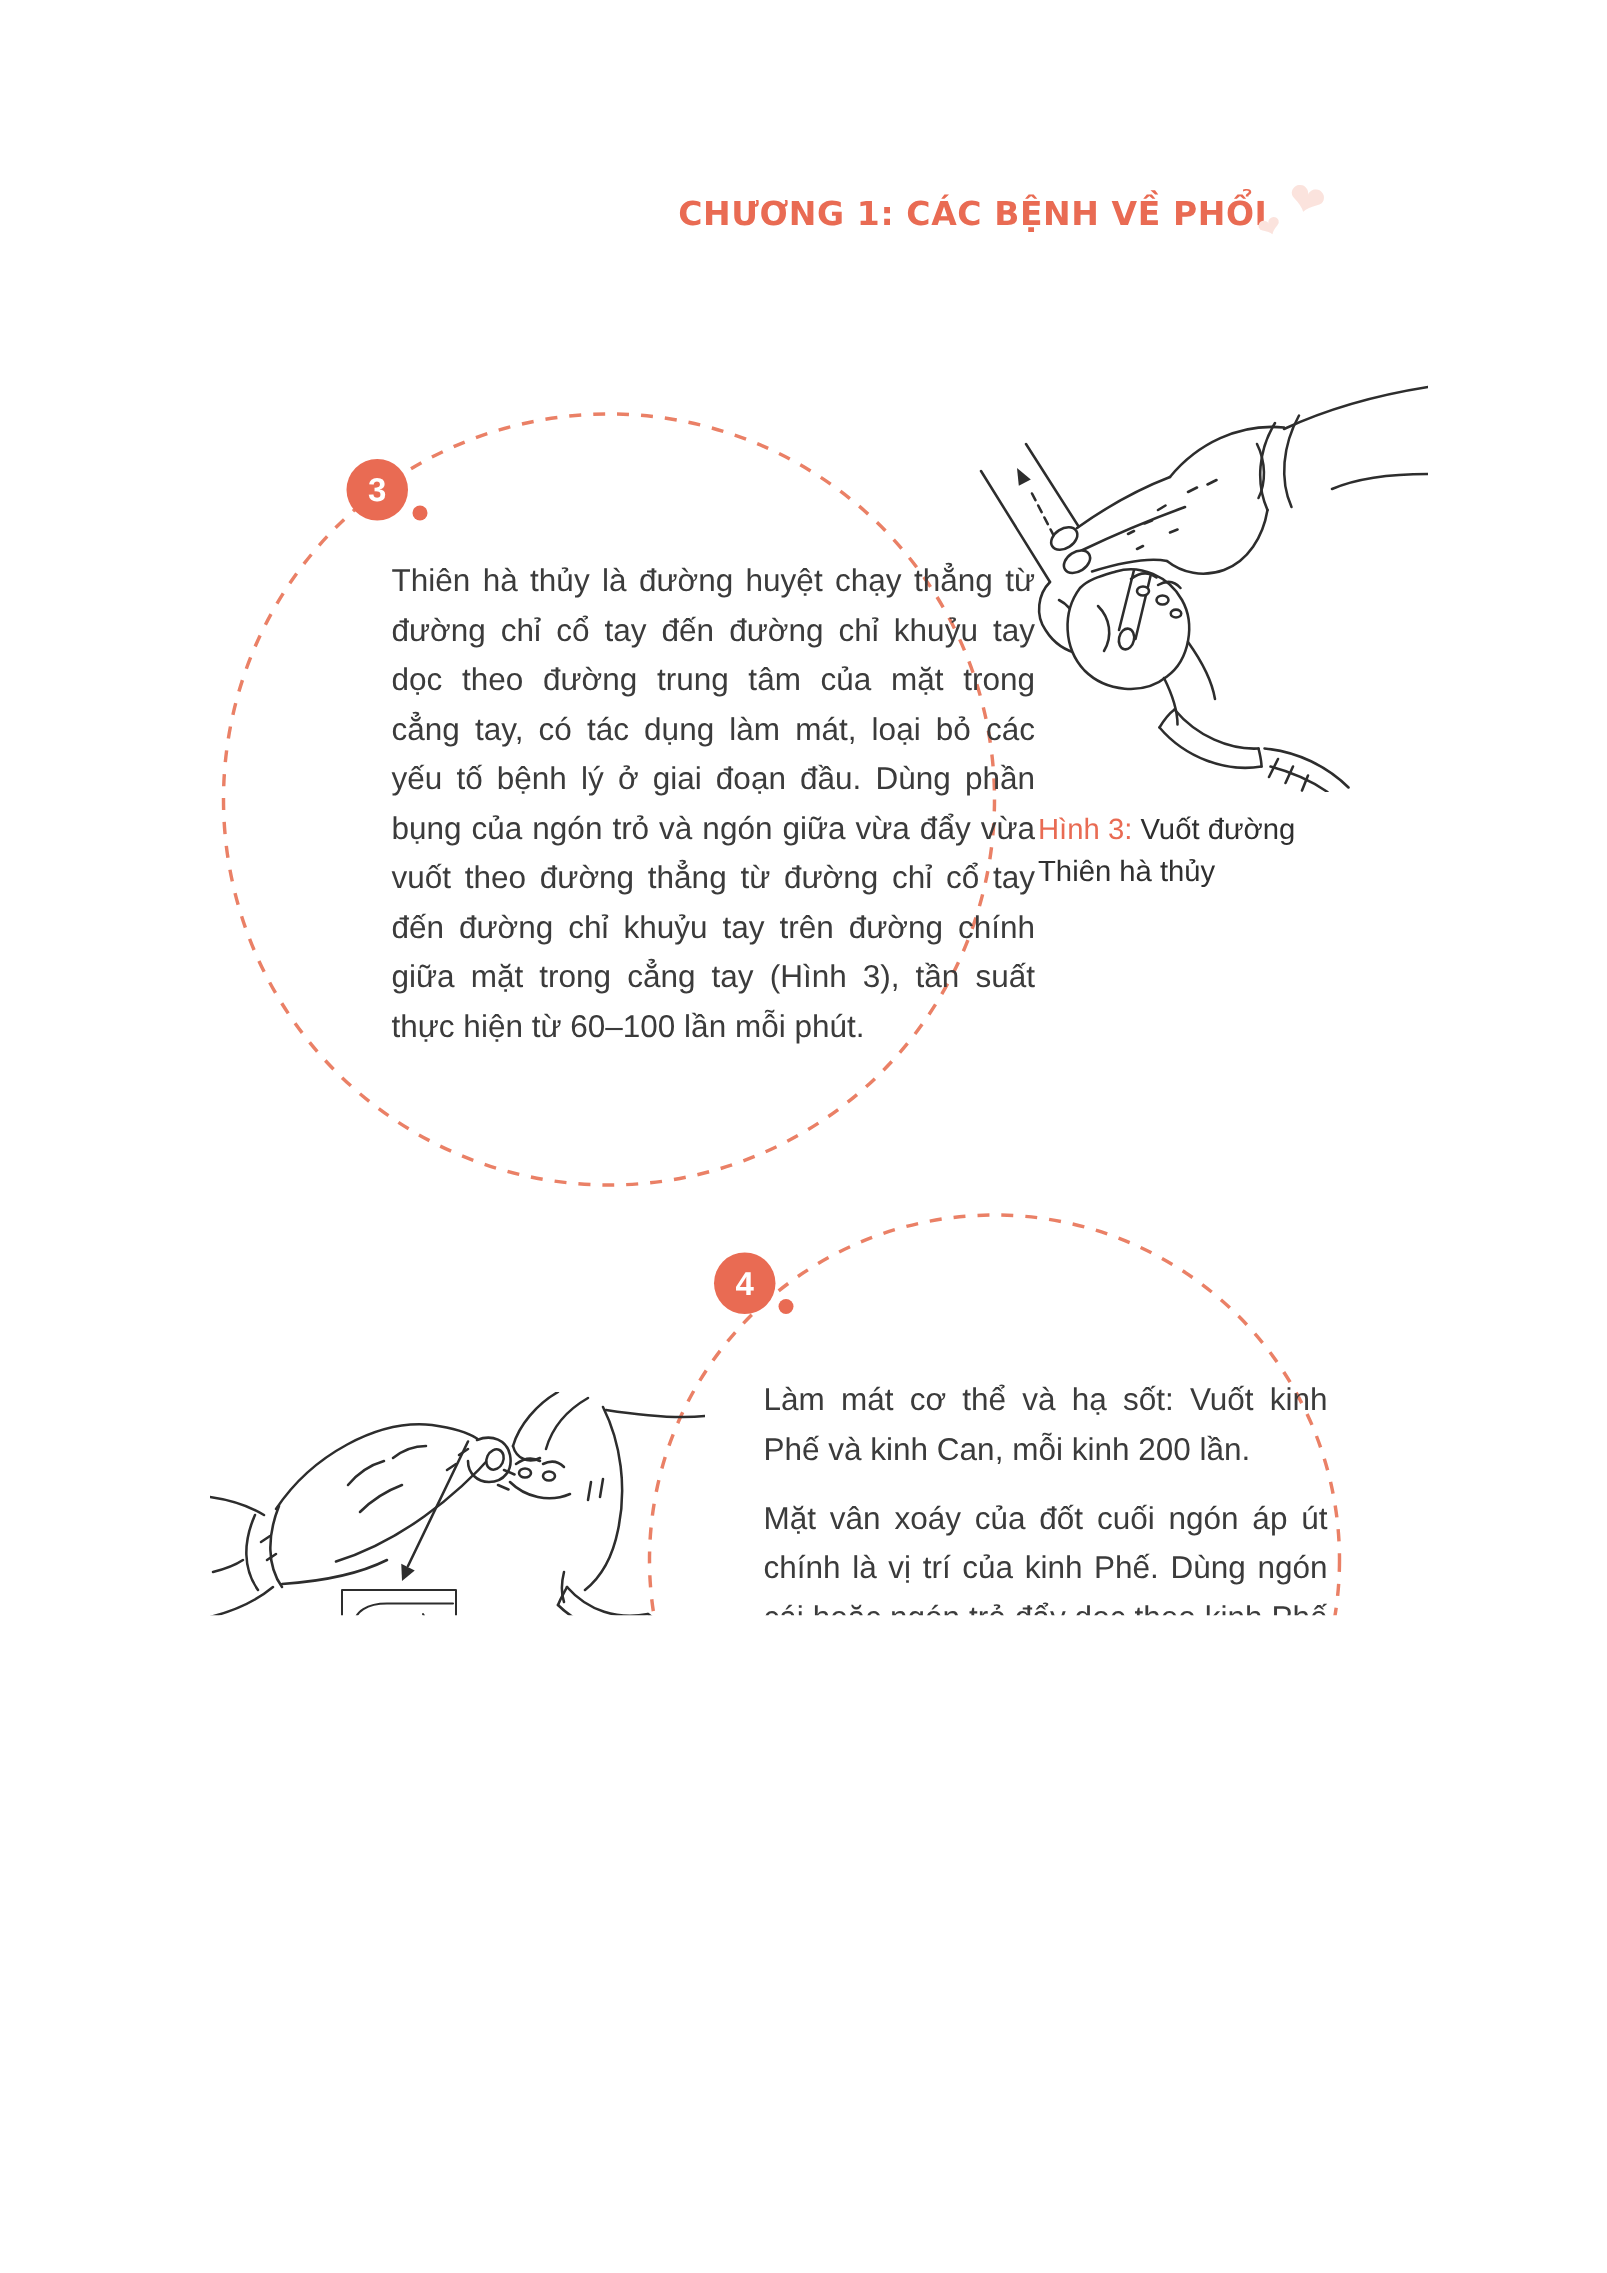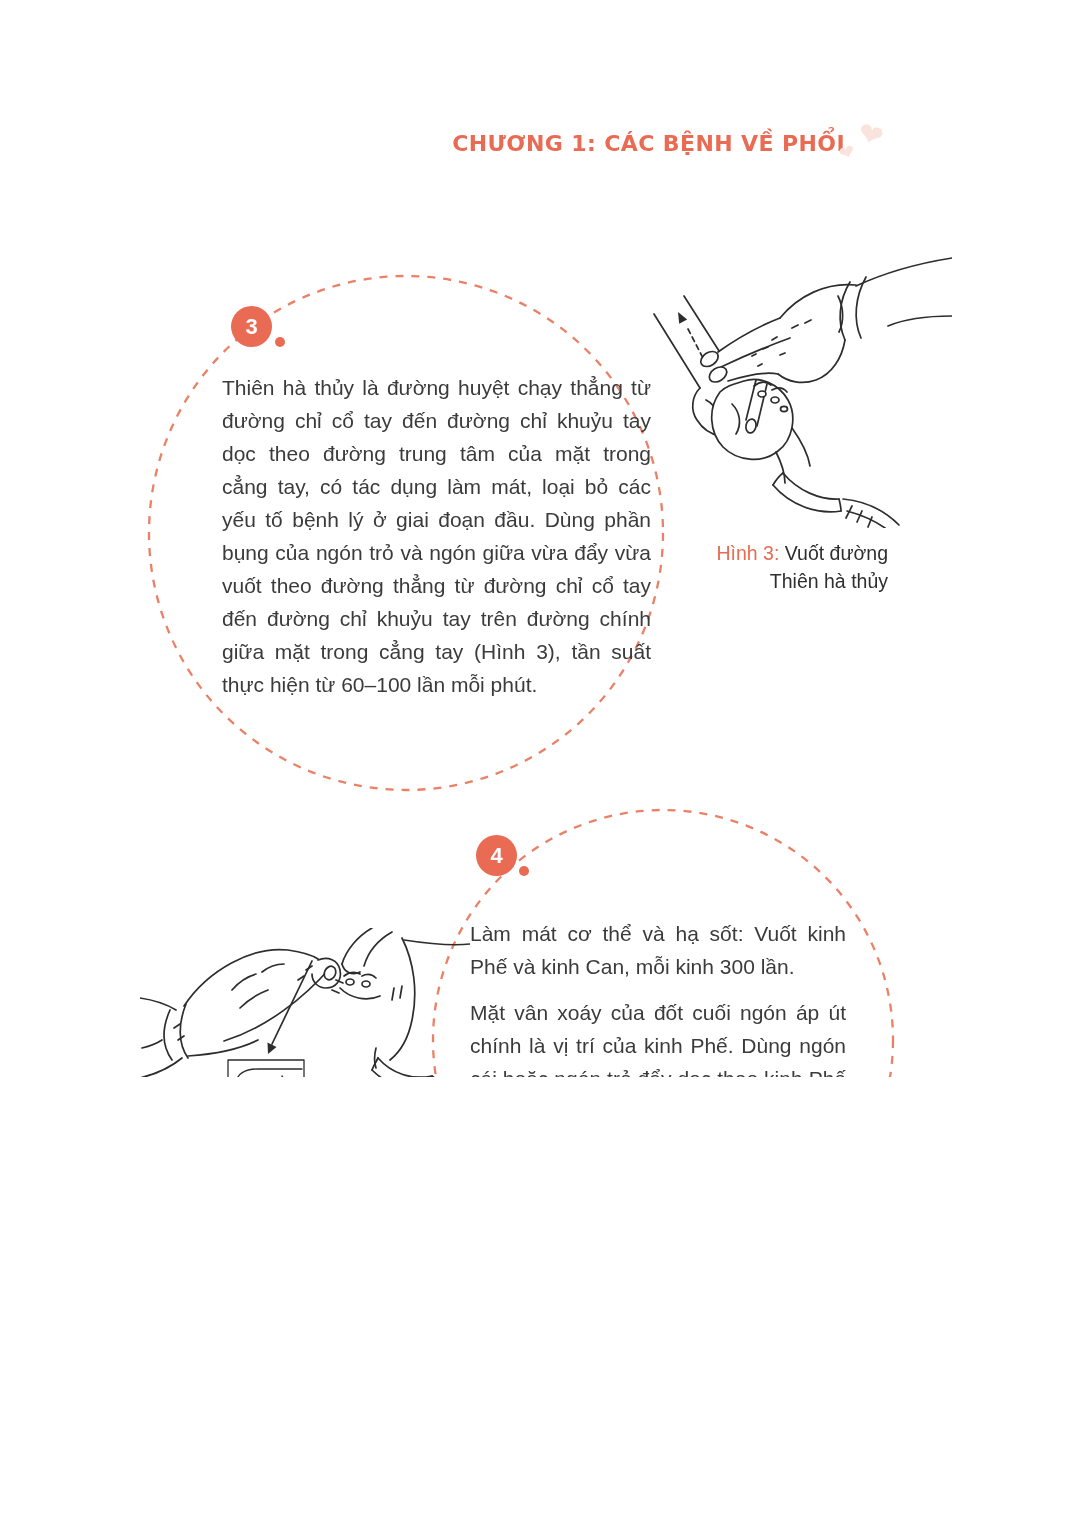--- a/index.html
+++ b/index.html
@@ -24,26 +24,26 @@
   .heart::before{content:"\2764";}
   .heart-lg{left:858px;top:120px;font-size:30px;transform:rotate(16deg);}
   .heart-sm{left:839px;top:143px;font-size:19px;transform:rotate(-20deg);}
   .ring{position:absolute;}
   .badge{
     position:absolute;width:41px;height:41px;border-radius:50%;
     background:var(--accent);color:#fff;font-weight:bold;font-size:22px;
     display:flex;align-items:center;justify-content:center;
   }
   .badge-dot{position:absolute;width:10px;height:10px;border-radius:50%;background:var(--accent);}
-  .body-text{position:absolute;font-size:21px;line-height:33px;text-align:justify;color:var(--ink);}
+  .body-text{position:absolute;font-size:21px;line-height:33px;text-align:justify;color:var(--ink);margin-left:39px;}
   .body-text p{margin:0 0 13px 0;}
   .body-text p:last-child{margin-bottom:0;}
   .text3{left:222px;top:371px;width:429px;}
   .text4{left:470px;top:917px;width:376px;}
-  .caption{position:absolute;font-size:19.5px;line-height:28px;color:#2F2F2F;text-align:right;}
+  .caption{position:absolute;font-size:19.5px;line-height:28px;color:#2F2F2F;text-align:left;}
   .cap3{left:692px;top:539px;width:196px;}
   .cap4{left:200px;top:1146px;width:214px;white-space:nowrap;}
   .fig-label{color:var(--accent);}
   .page-number{position:absolute;left:845px;top:1345px;font-size:25px;font-weight:bold;color:var(--accent);}
   .illu{position:absolute;}
   .illu path,.illu line,.illu ellipse,.illu rect{vector-effect:non-scaling-stroke;}
 </style>
 </head>
 <body>
 
@@ -125,21 +125,21 @@
     <span class="fig-label">Hình 3:</span>
     <span>Vuốt đường Thiên hà thủy</span>
   </div>
 
   <div class="badge" style="left:476px;top:835px;">
     <span>4</span>
   </div>
   <div class="badge-dot" style="left:519px;top:866px;"></div>
 
   <div class="body-text text4">
-    <p>Làm mát cơ thể và hạ sốt: Vuốt kinh Phế và kinh Can, mỗi kinh 300 lần.</p>
+    <p>Làm mát cơ thể và hạ sốt: Vuốt kinh Phế và kinh Can, mỗi kinh 200 lần.</p>
     <p>Mặt vân xoáy của đốt cuối ngón áp út chính là vị trí của kinh Phế. Dùng ngón cái hoặc ngón trỏ đẩy dọc theo kinh Phế từ gốc ngón tay đến đầu ngón tay (Hình 4), tần suất thực hiện từ 60–200 lần mỗi phút.</p>
   </div>
 
   <svg class="illu" style="left:140px;top:928px;" width="330" height="207" viewBox="0 0 330 207" fill="none" stroke="#2D2D2D" stroke-width="1.7" stroke-linecap="round" stroke-linejoin="round">
 
     <ellipse cx="112" cy="76" rx="74" ry="50" fill="#fff" stroke="none" transform="rotate(-18 112 76)"></ellipse>
     <ellipse cx="235" cy="66" rx="42" ry="60" fill="#fff" stroke="none" transform="rotate(8 235 66)"></ellipse>
 
     <path d="M 0,70 C 14,72 26,76 36,82"></path>
     <path d="M 0,150 C 16,146 30,140 42,130"></path>

